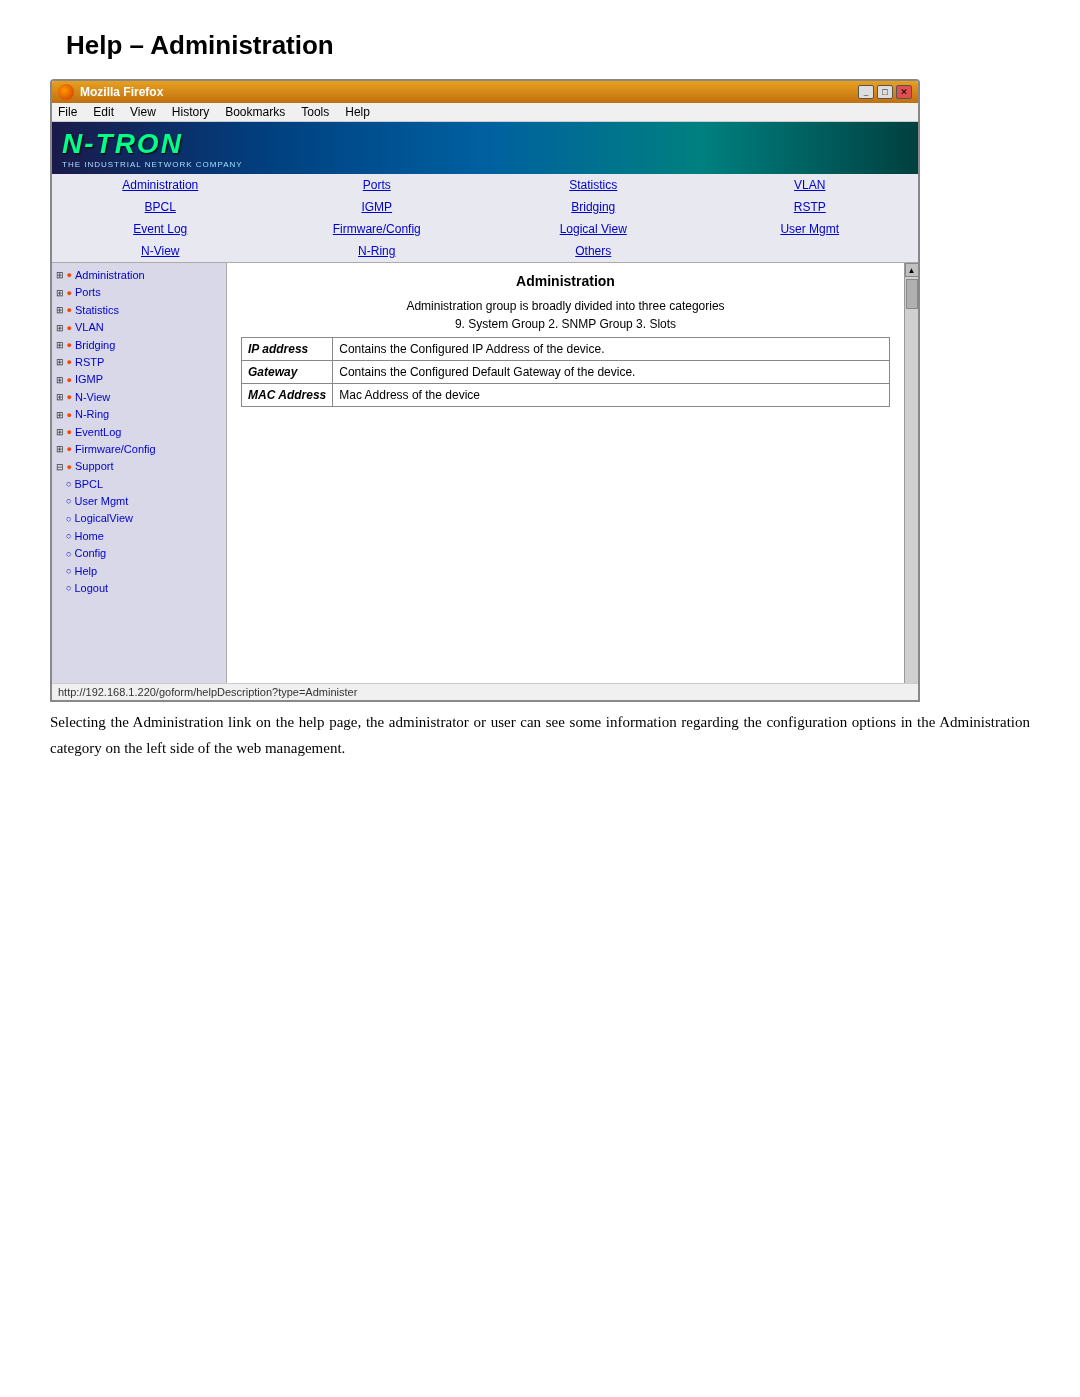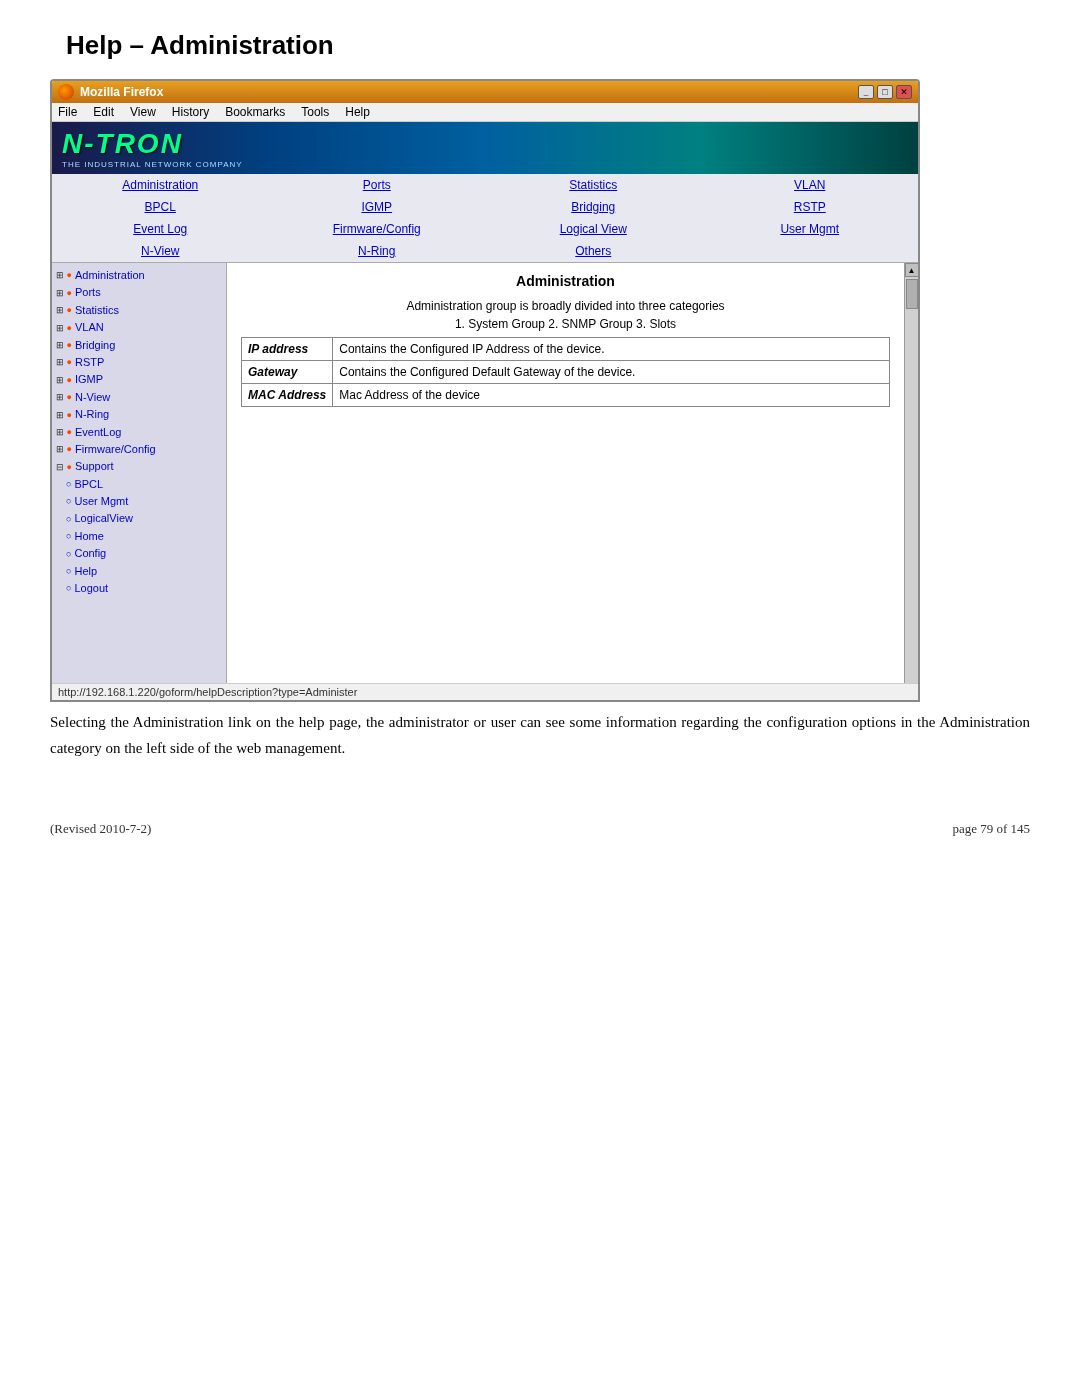--- a/index.html
+++ b/index.html
@@ -460,21 +460,21 @@
         </div>
 
       </div>
 
       <div style="flex:1; display:flex; overflow:hidden;">
         <div class="content-area">
           <div class="content-area-inner">
             <div class="content-title">Administration</div>
             <div class="content-intro">
               <span>Administration group is broadly divided into three categories</span><br>
-              <span>1. System Group   2. SNMP Group   3. Slots</span>
+              <span>9. System Group   2. SNMP Group   3. Slots</span>
             </div>
 
             <table class="param-table">
               <tbody>
                   <tr>
                 <td>IP address</td>
                 <td>Contains the Configured IP Address of the device.</td>
               </tr>
               <tr>
                 <td>Gateway</td>
@@ -500,18 +500,14 @@
     <div class="browser-statusbar">
       <span>http://192.168.1.220/goform/helpDescription?type=Administer</span>
     </div>
 
   </div>
 
   <div class="description-text">
     <span>Selecting the Administration link on the help page, the administrator or user can see some information regarding the configuration options in the Administration category on the left side of the web management.</span>
   </div>
 
-  <div class="page-footer">
-    <span>(Revised 2010-7-2)</span>
-    <span>page 79 of 145</span>
-  </div>
 
 </div>
 
 </body></html>

